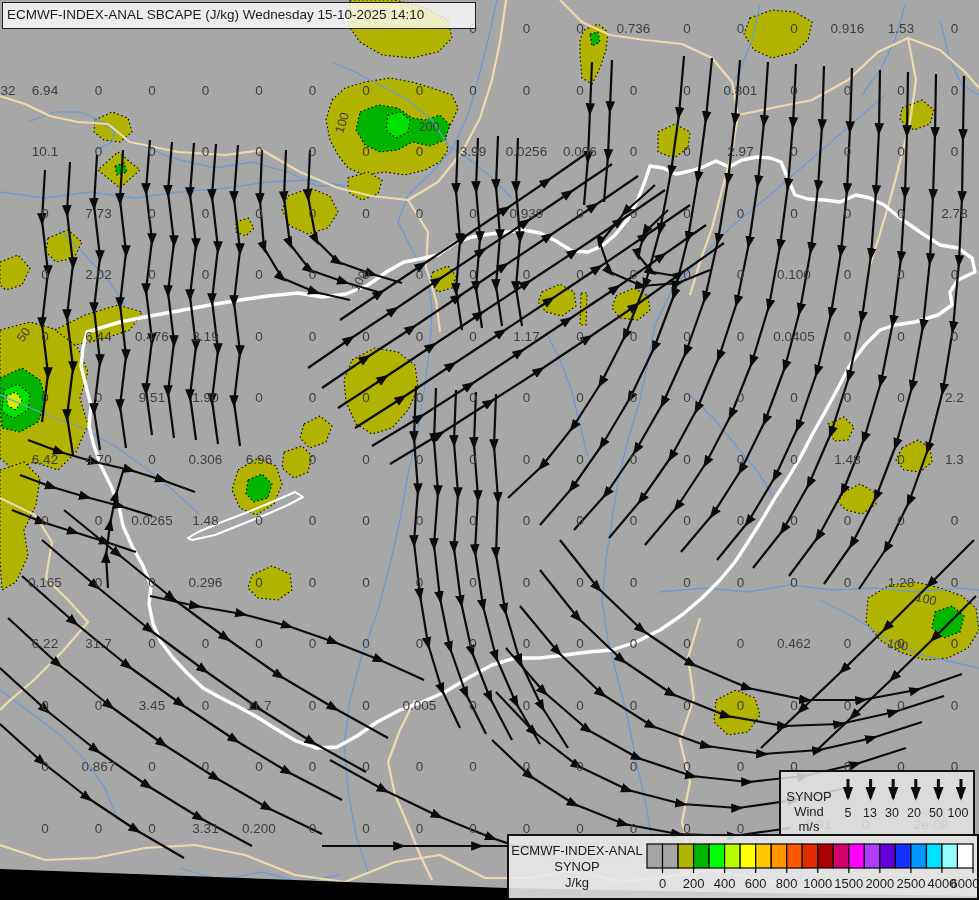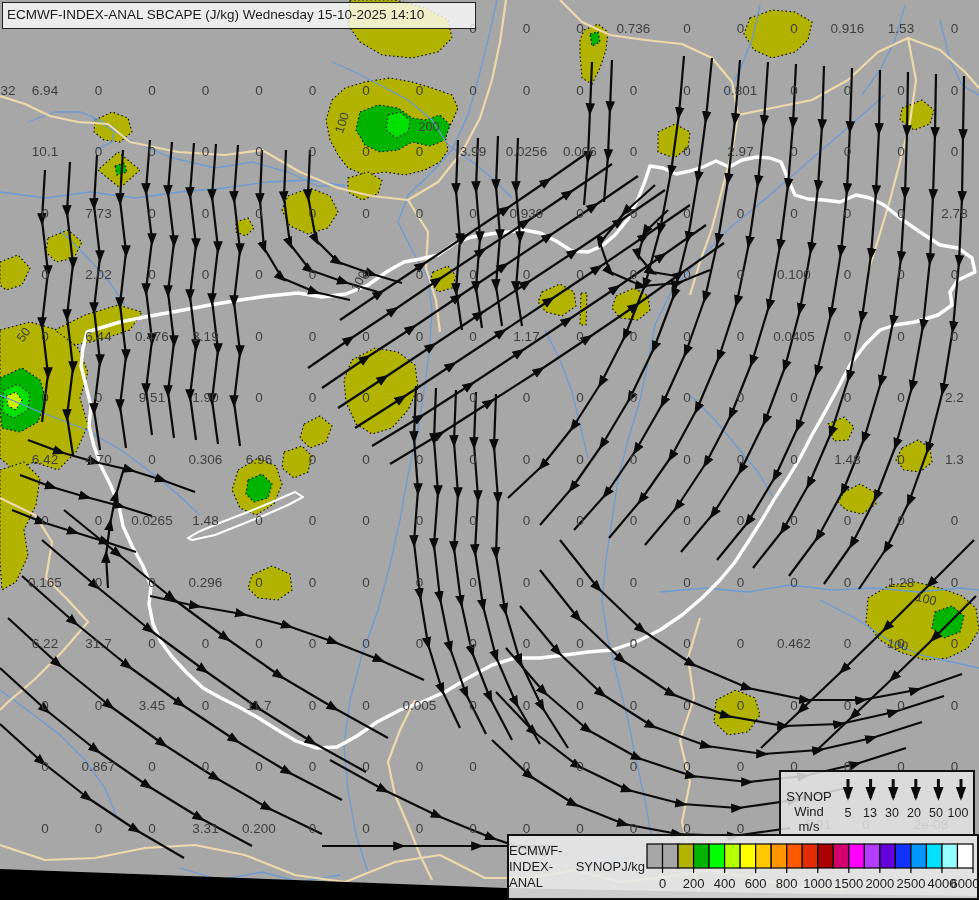--- a/index.html
+++ b/index.html
@@ -16,21 +16,21 @@
   #windlegend .wcol{width:56px;display:flex;flex-direction:column;justify-content:flex-end;
     align-items:center;line-height:15px;}
   #windlegend .wright{flex:1;display:flex;flex-direction:column;justify-content:flex-start;}
   #wind-arrows{margin-top:2px;}
   #wind-speeds{display:flex;width:136px;margin-left:0px;}
   #wind-speeds span{width:22px;text-align:center;font-size:12.5px;}
   
   #capelegend{position:absolute;left:507px;top:834px;width:472px;height:66px;
     background:rgba(235,235,235,0.88);border:2px solid #111;box-sizing:border-box;
     display:flex;font-size:13px;color:#1c1c1c;}
-  #capelegend .ccol{width:138px;display:flex;flex-direction:row;align-items:center;
+  #capelegend .ccol{width:138px;display:flex;flex-direction:column;align-items:center;
     justify-content:center;line-height:16px;}
   #capelegend .cbar{flex:1;}
   .t{user-select:none;}
 </style>
 </head>
 <body>
 
 <div id="stage">
 
 <svg id="mapsvg" width="979" height="900" viewBox="0 0 979 900">

